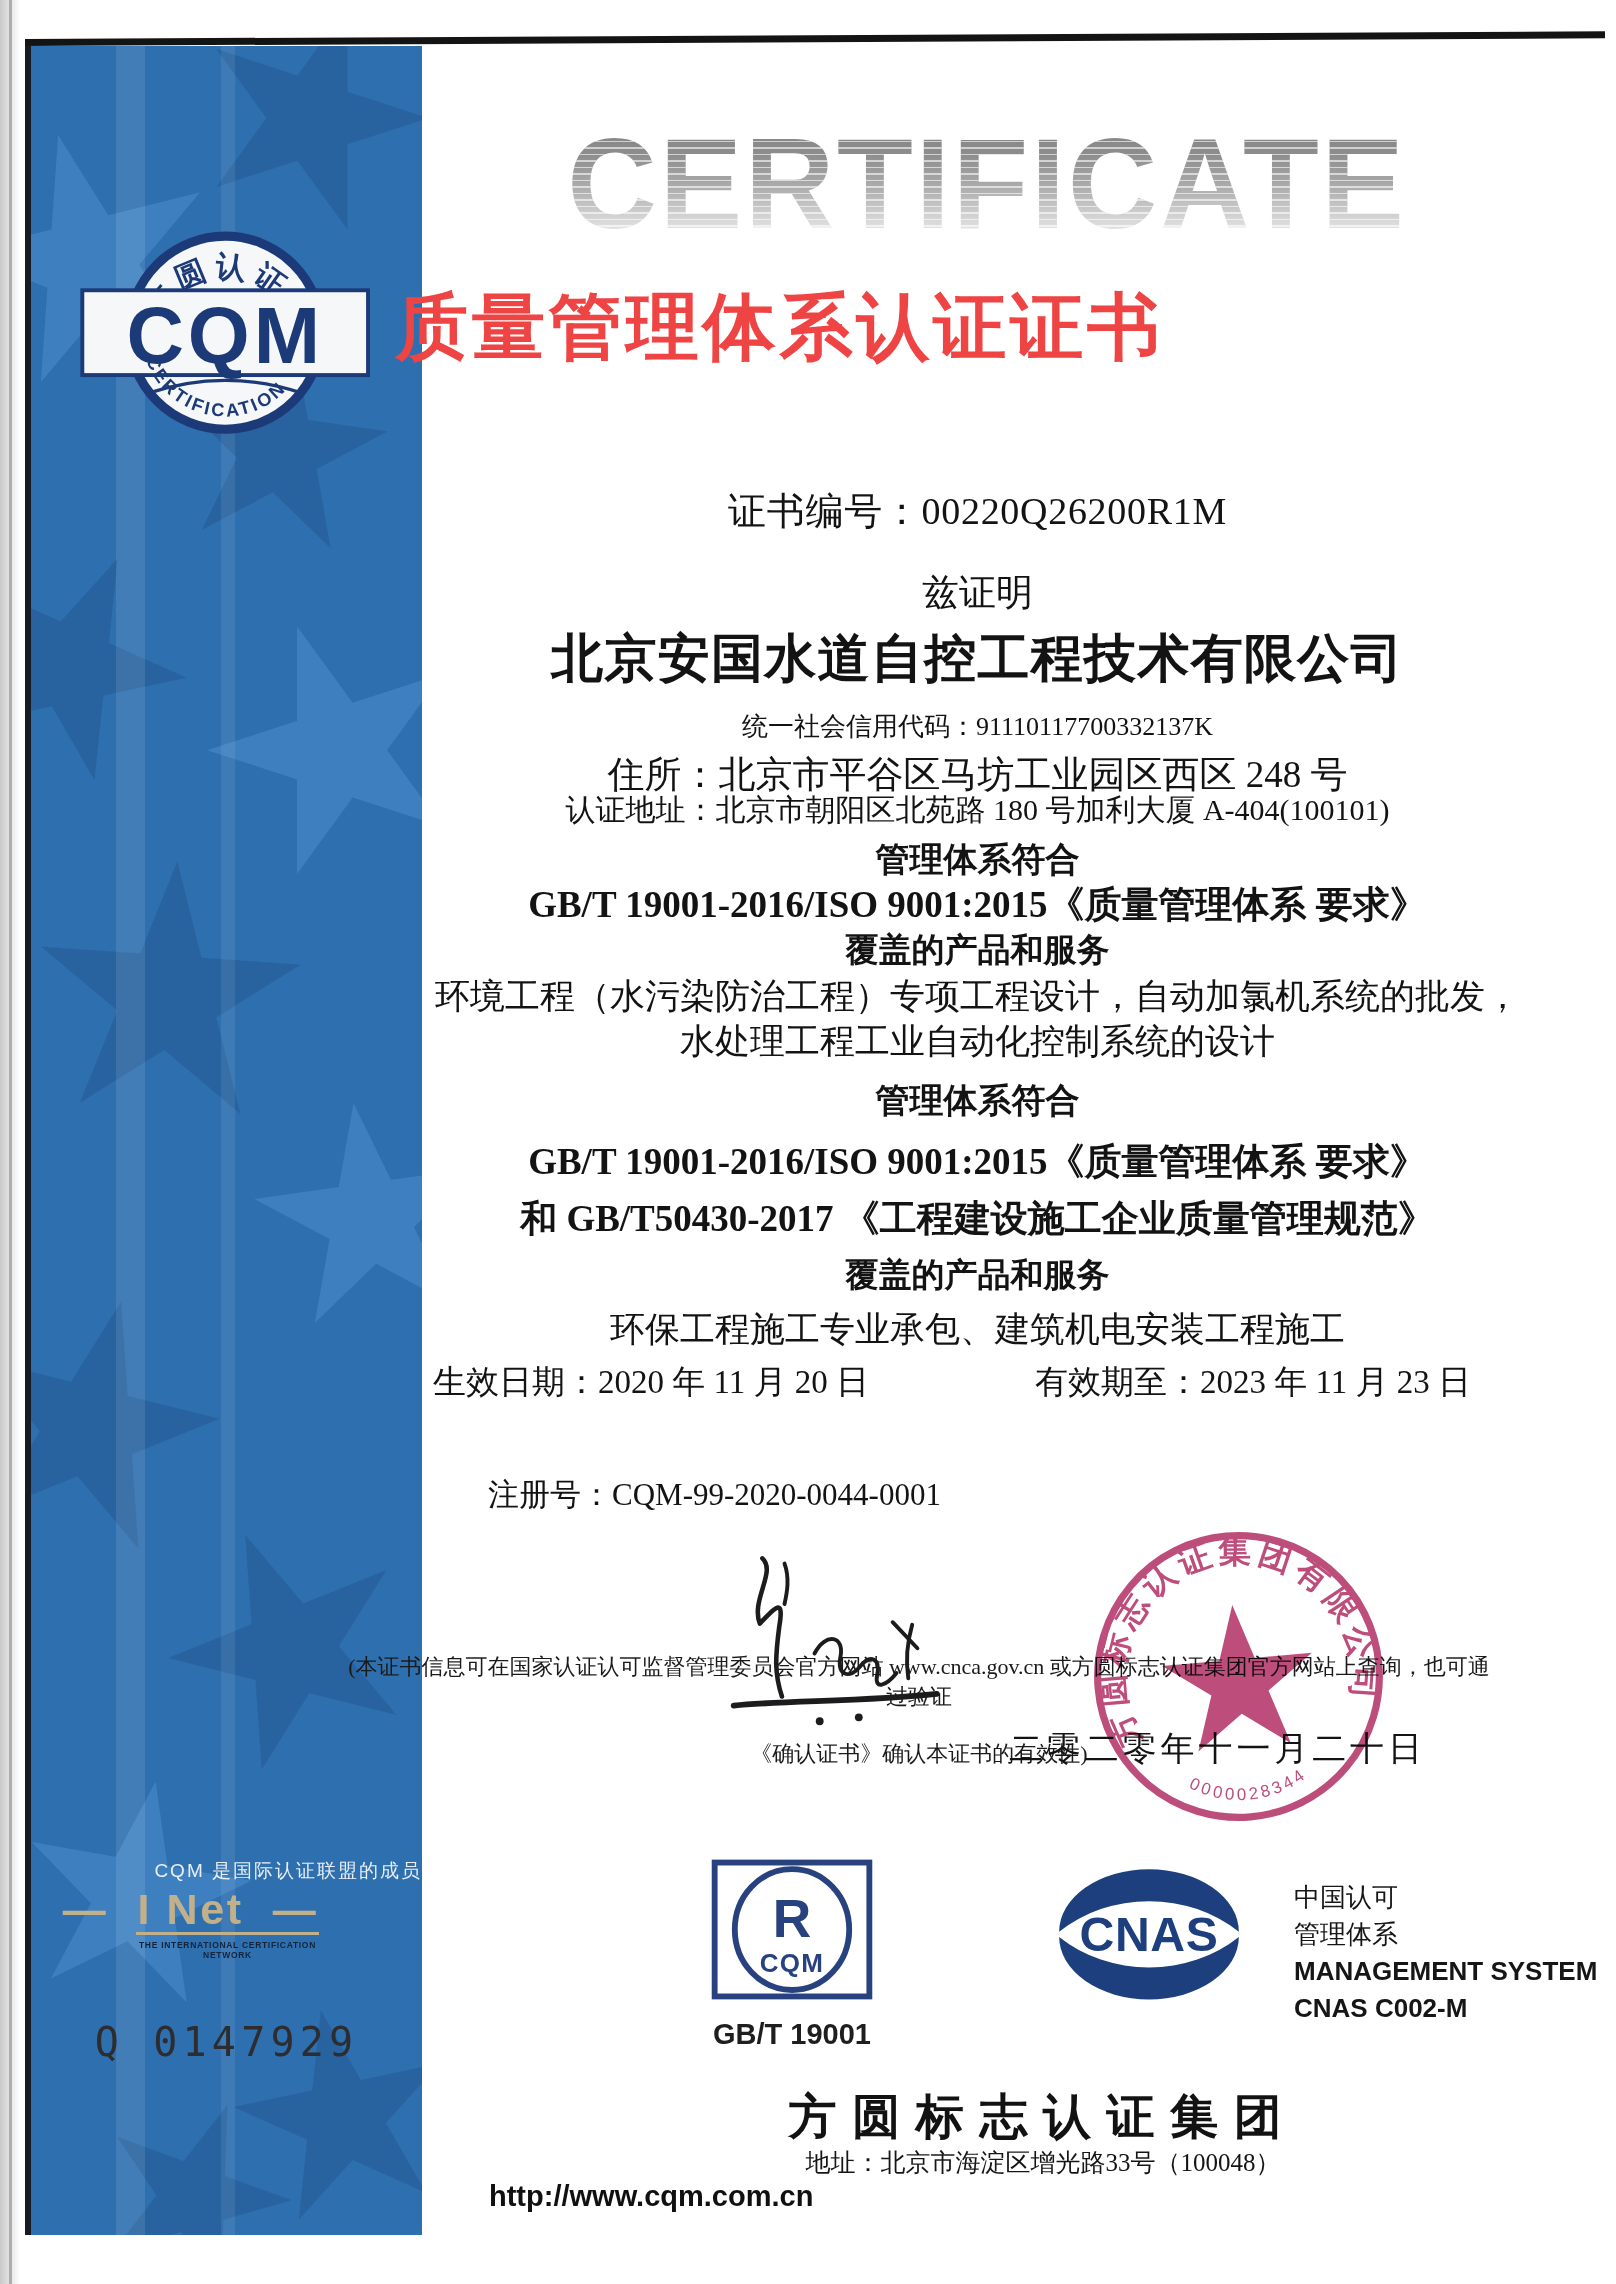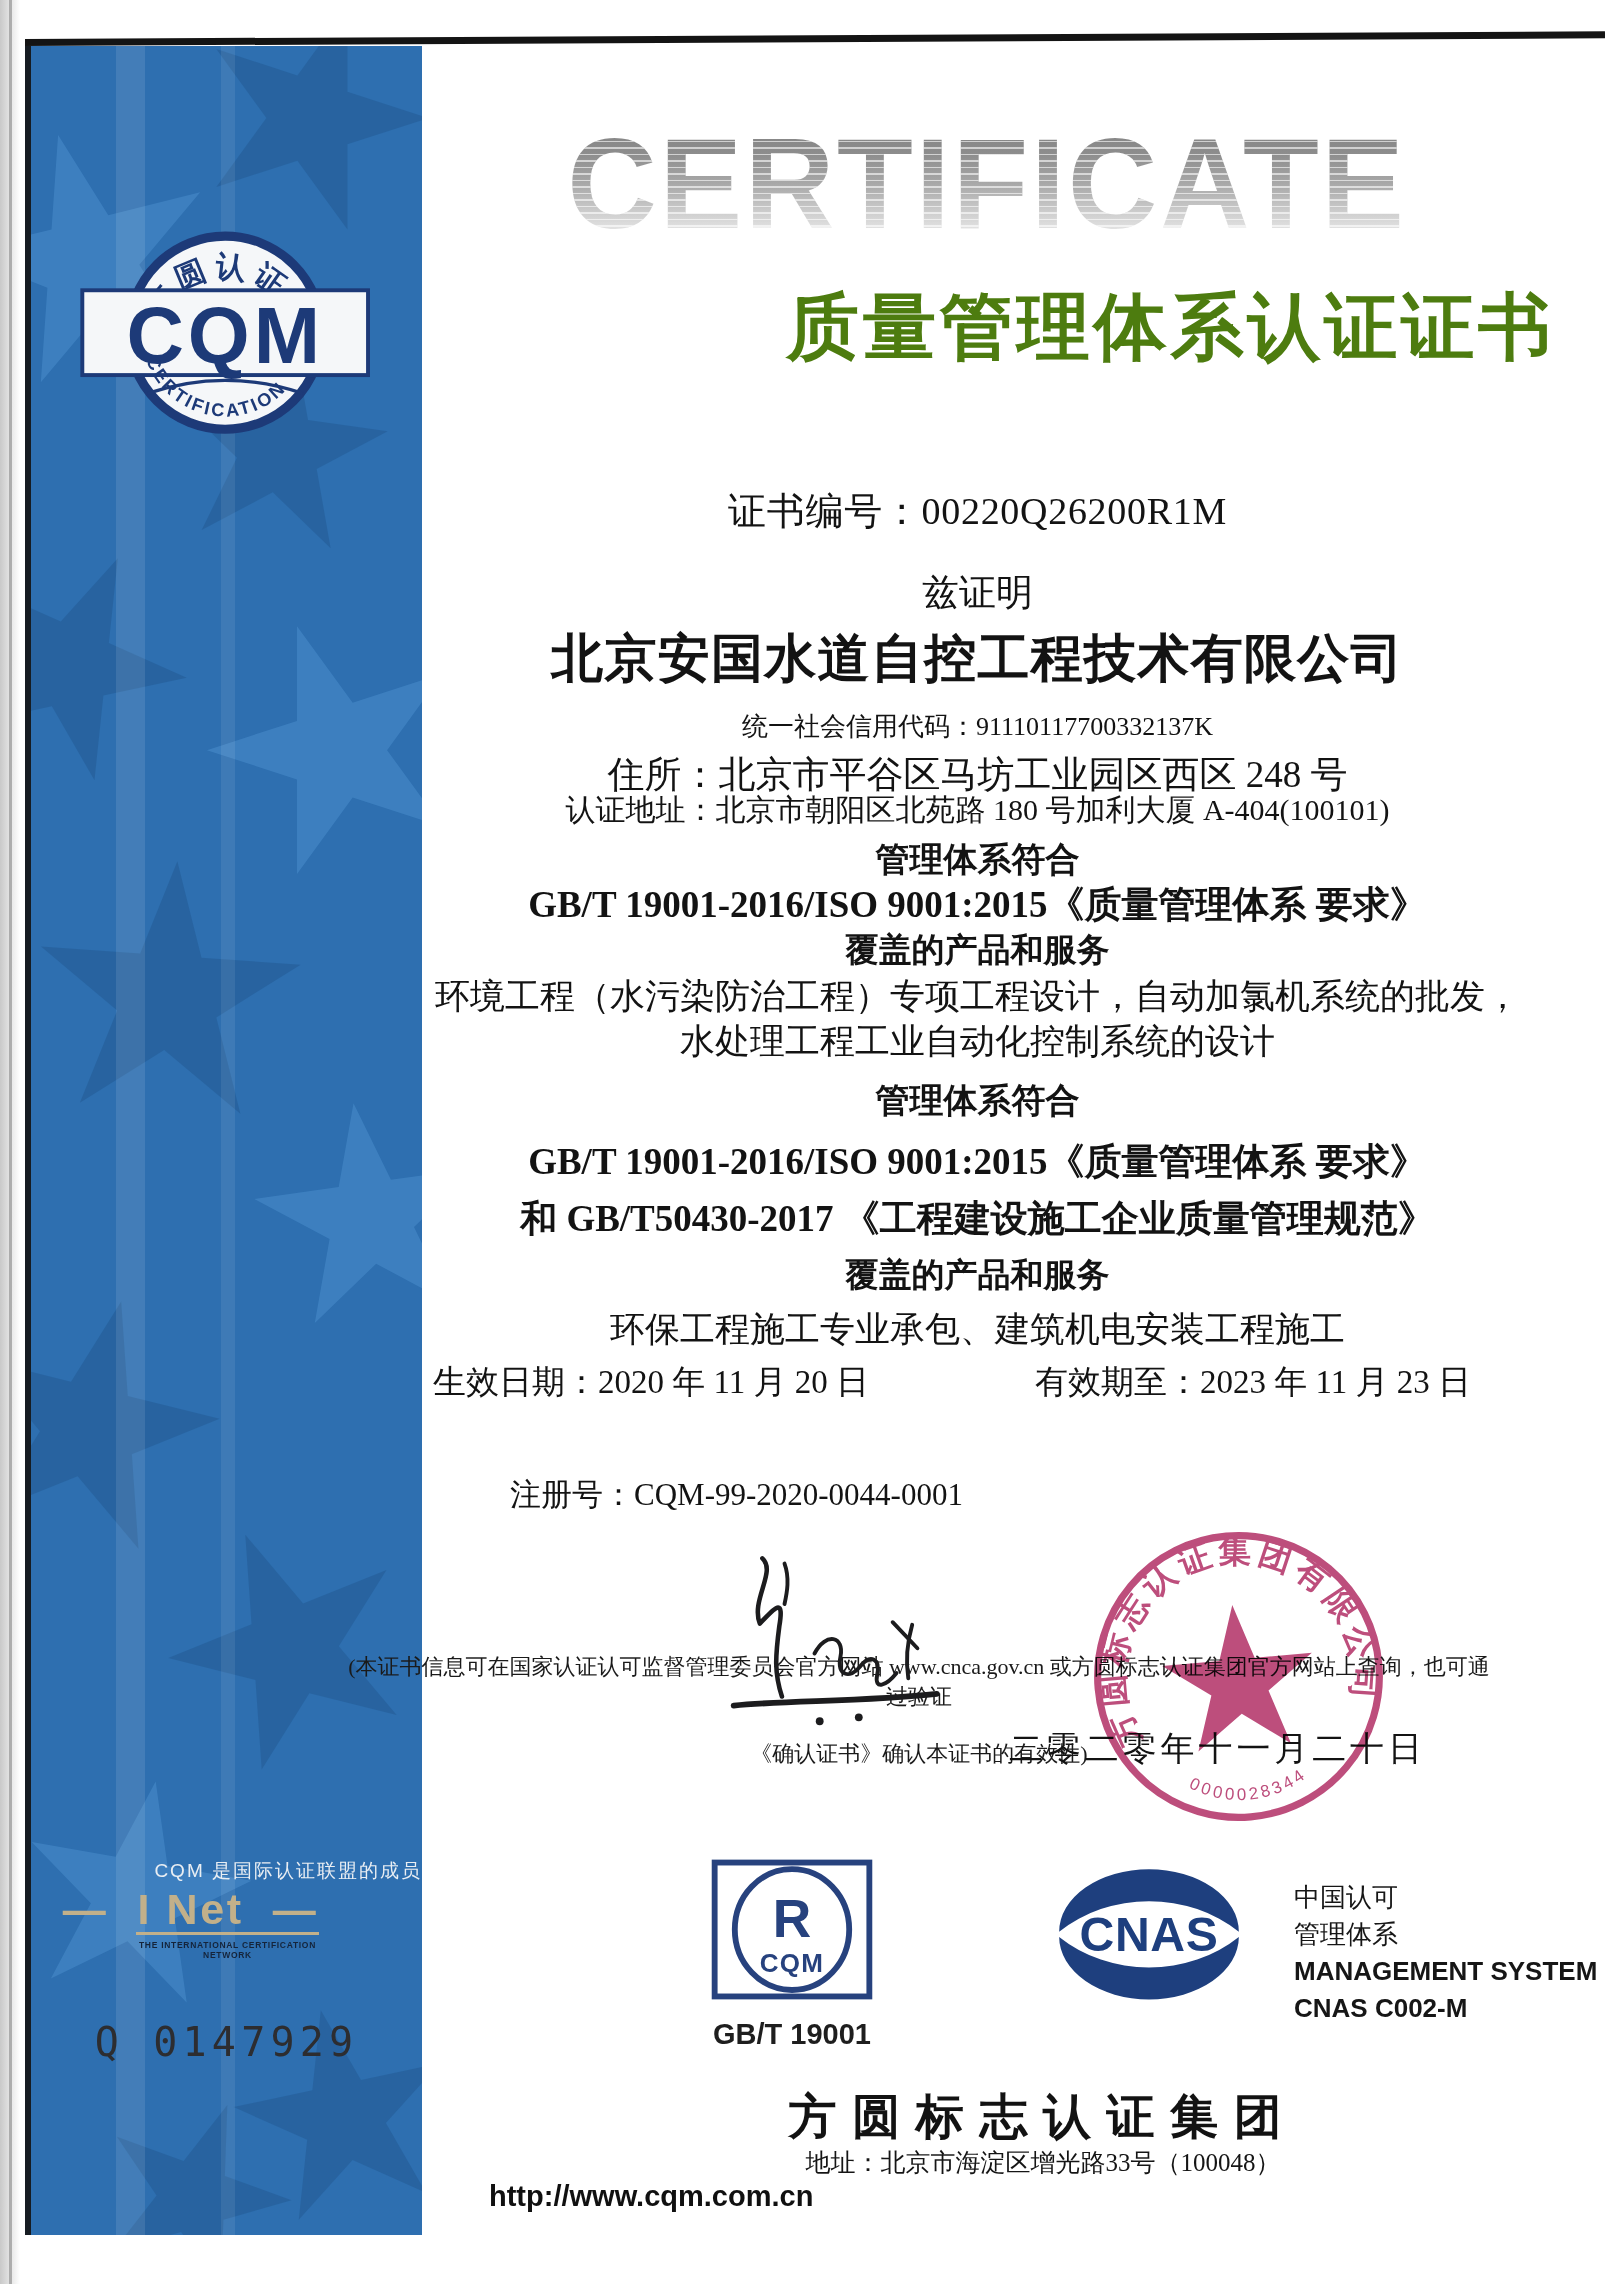--- a/index.html
+++ b/index.html
@@ -23,21 +23,21 @@
   .ghost{
     left:420px;top:110px;width:1134px;text-align:center;
     font-family:"Liberation Sans","DejaVu Sans",sans-serif;font-weight:800;
     font-size:128px;letter-spacing:2.6px;transform:scaleX(.97);
     background-image:
       repeating-linear-gradient(180deg, rgba(255,255,255,0) 0 4.6px, rgba(255,255,255,.6) 4.6px 6.5px),
       linear-gradient(180deg,#7f7f7f 0%,#8d8d8d 30%,#ababab 52%,#d2d2d2 72%,rgba(245,245,245,.05) 97%);
     -webkit-background-clip:text;background-clip:text;color:transparent;
   }
   .main-title{
-    left:440px;top:279px;width:1115px;text-align:right;color:#4d7c0f;
+    left:395px;top:279px;width:1115px;text-align:left;color:#ef4444;
     font-family:"Liberation Sans","DejaVu Sans",sans-serif;
     font-size:73px;font-weight:900;letter-spacing:3.9px;
   }
   .line{left:420px;width:1115px;text-align:center;}
   .certno{top:486px;font-size:38px;letter-spacing:0.7px;}
   .certify{top:568px;font-size:37px;}
   .company{top:624px;font-size:52px;font-weight:600;letter-spacing:1.3px;}
   .credit{top:709px;font-size:26px;}
   .addr{top:750px;font-size:37px;}
   .audit{top:790px;font-size:30px;}
@@ -46,21 +46,21 @@
   .scopelab1{top:928px;font-size:33px;font-weight:700;}
   .scope1a{top:973px;font-size:35px;}
   .scope1b{top:1018px;font-size:35px;}
   .conform2{top:1078px;font-size:34px;font-weight:700;}
   .std2a{top:1137px;font-size:37px;font-weight:700;}
   .std2b{top:1194px;font-size:37px;font-weight:700;}
   .scopelab2{top:1253px;font-size:33px;font-weight:700;}
   .scope2{top:1306px;font-size:35px;}
   .eff{left:433px;top:1360px;font-size:33px;}
   .exp{left:1035px;top:1360px;font-size:33px;}
-  .reg{left:510px;top:1474px;font-size:31px;}
+  .reg{left:488px;top:1474px;font-size:31px;}
   .note{left:339px;width:1160px;text-align:center;font-size:22px;color:#1a1a1a;}
   .note1{top:1652px;}
   .note2{top:1739px;}
   .issue-date{left:1009px;top:1726px;font-size:34px;letter-spacing:3.9px;z-index:2;}
   .signature{left:722px;top:1544px;z-index:3;}
   .stamp{left:1082px;top:1520px;z-index:5;opacity:.88;mix-blend-mode:multiply;transform:rotate(-5deg);}
   
   .rcqm{left:710px;top:1858px;}
   .gbt{left:710px;top:2018px;width:164px;text-align:center;font-family:"Liberation Sans","DejaVu Sans",sans-serif;font-size:29px;font-weight:700;color:#1e1e1e;}
   .cnas{left:1051px;top:1864px;}

